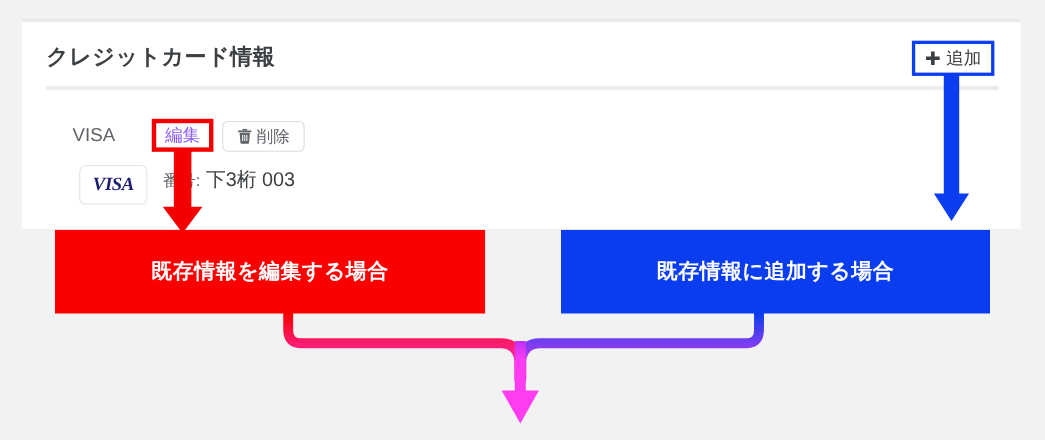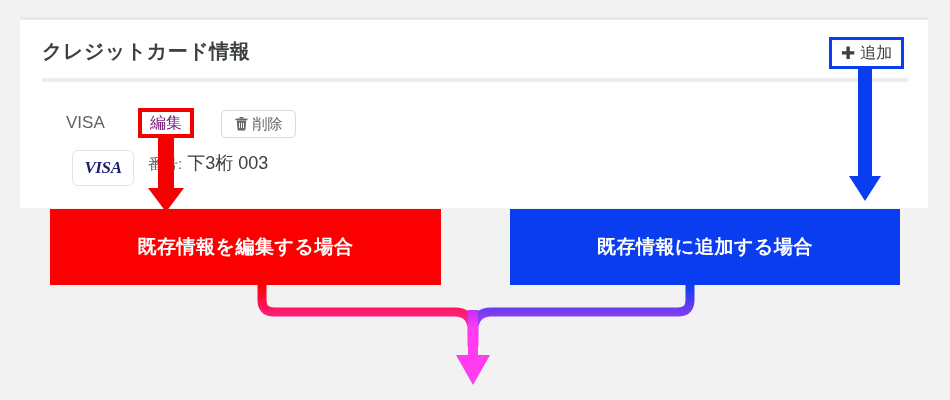--- a/index.html
+++ b/index.html
@@ -102,42 +102,41 @@
     top: 108px;
     width: 56px;
     height: 30px;
     background: #ffffff;
     border: 4px solid #f50000;
     box-sizing: border-box;
     display: flex;
     align-items: center;
     justify-content: center;
     font-size: 16px;
-    color: #701a75;
+    color: #8b5cf6;
     cursor: pointer;
   }
 
   .delete-button {
     position: absolute;
     left: 202px;
     top: 110px;
     width: 75px;
     height: 28px;
     background: #ffffff;
     border: 1px solid #dadce0;
     border-radius: 5px;
     box-sizing: border-box;
     display: flex;
     align-items: center;
     justify-content: center;
     gap: 5px;
     font-size: 15px;
     color: #5f6368;
     cursor: pointer;
-    margin-left: 19px;
   }
   .trash-icon {
     display: inline-block;
     width: 13px;
     height: 14px;
     position: relative;
     flex: 0 0 auto;
   }
 
   .visa-chip {

